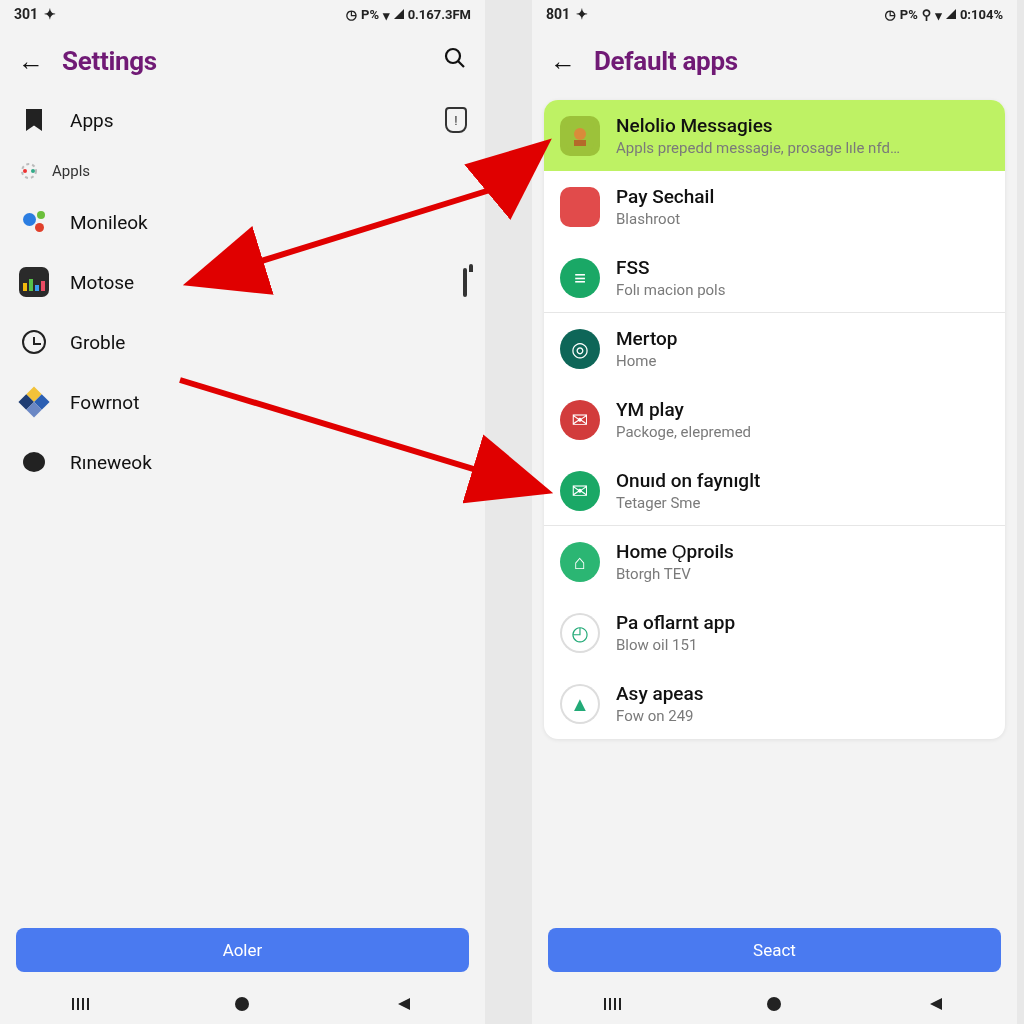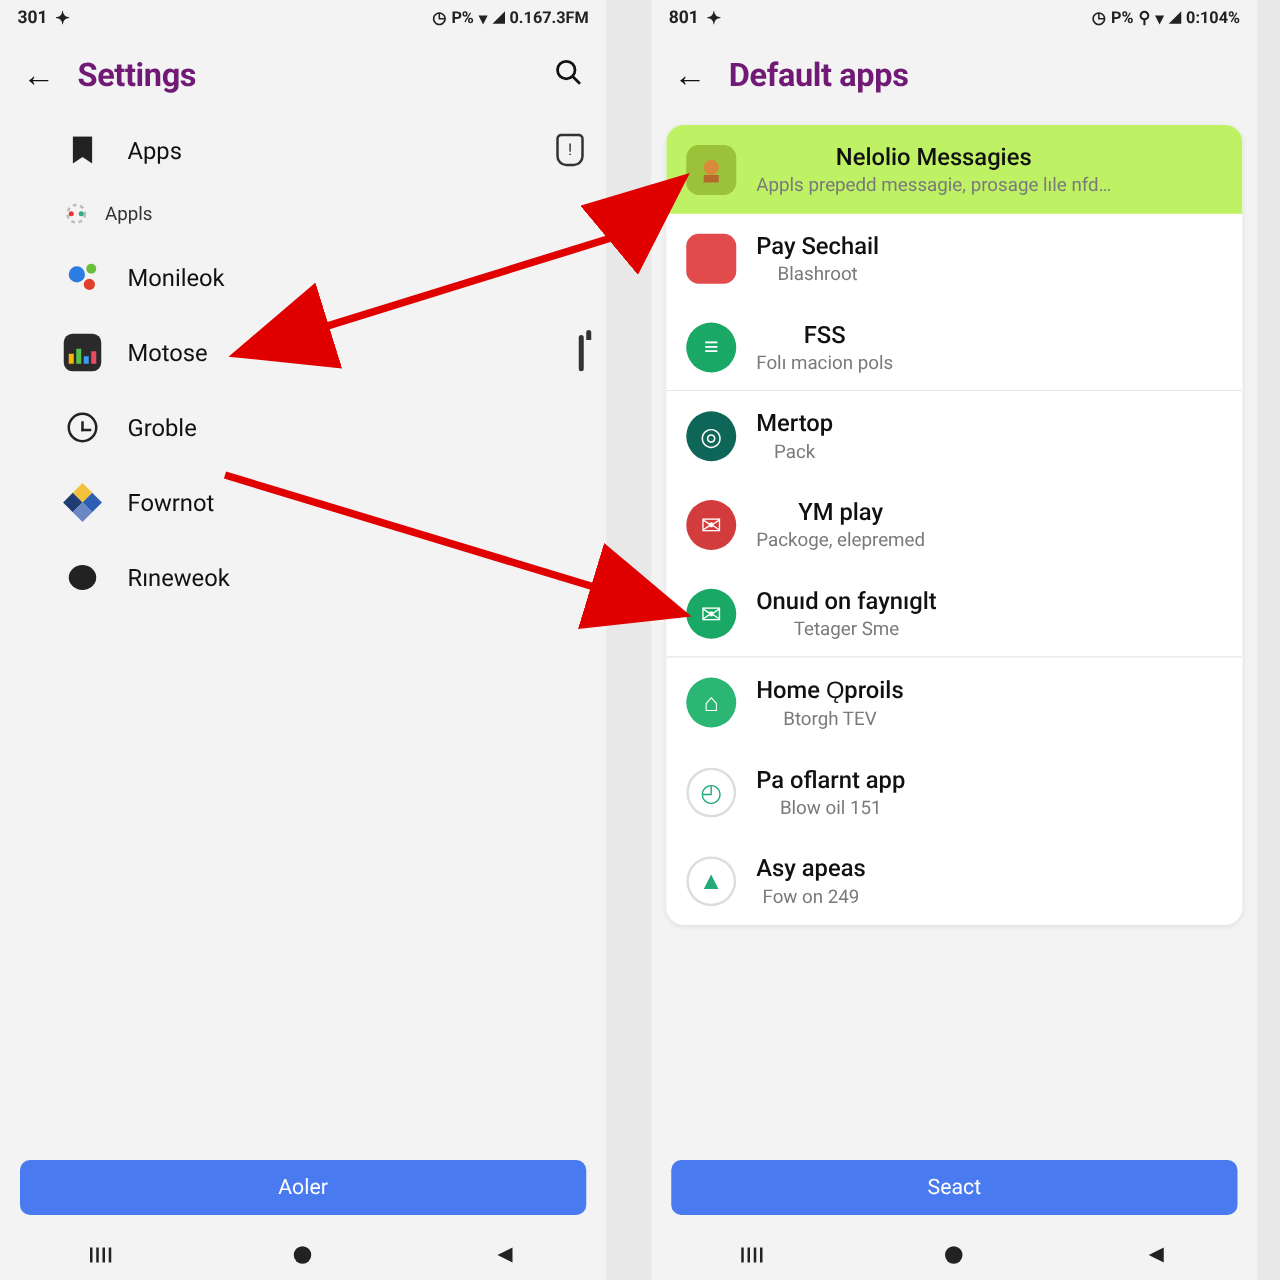--- a/index.html
+++ b/index.html
@@ -11,41 +11,41 @@
     overflow: hidden;
   }
   .phone {
     position: absolute;
     top: 0;
     width: 485px;
     height: 1024px;
     background: #f3f3f3;
   }
   .phone.left { left: 0; }
-  .phone.right { right: 18px; text-align: center; }
+  .phone.right { right: 7px; }
   .statusbar {
     height: 28px;
     display: flex; align-items: center;
     padding: 0 14px;
     font-size: 14px;
     color: #222;
     font-weight: bold;
   }
   .statusbar .sb-left { display:flex; gap:6px; align-items:center; }
   .statusbar .sb-right { margin-left:auto; display:flex; gap:4px; align-items:center; font-size:13px; }
   .puzzle-icon { font-size:14px; color:#222; }
   .appbar {
     display:flex; align-items:center;
     padding: 18px 18px 14px 18px;
     gap: 18px;
   }
   .back-arrow { font-size: 26px; color:#111; cursor:pointer; line-height:1; }
   .appbar-title { font-size: 26px; font-weight: 700; color:#701a75; letter-spacing: -0.3px; }
   .appbar-action { margin-left:auto; font-size:24px; color:#111; cursor:pointer; }
-  .list { display:flex; flex-direction:column;padding-left:32px; }
+  .list { display:flex; flex-direction:column; }
   .set-row {
     display:flex; align-items:center;
     padding: 14px 18px;
     gap: 20px;
     cursor:pointer;
   }
   .set-row.small { padding: 10px 18px; gap:12px; }
   .set-icon {
     width: 32px; height: 32px;
     display:flex; align-items:center; justify-content:center;
@@ -282,21 +282,21 @@
         <div class="app-icon" style="background: rgb(26, 168, 102);">≡</div>
         <div class="app-texts">
           <div class="app-title">FSS</div>
           <div class="app-sub">Folı macion pols</div>
         </div>
       </div>
       <div class="app-row">
         <div class="app-icon" style="background: rgb(14, 102, 88);">◎</div>
         <div class="app-texts">
           <div class="app-title">Mertop</div>
-          <div class="app-sub">Pack</div>
+          <div class="app-sub">Home</div>
         </div>
       </div>
       <div class="app-row">
         <div class="app-icon" style="background: rgb(210, 60, 60);">✉</div>
         <div class="app-texts">
           <div class="app-title">YM play</div>
           <div class="app-sub">Packoge, elepremed</div>
         </div>
       </div>
       <div class="app-row divider-after">

